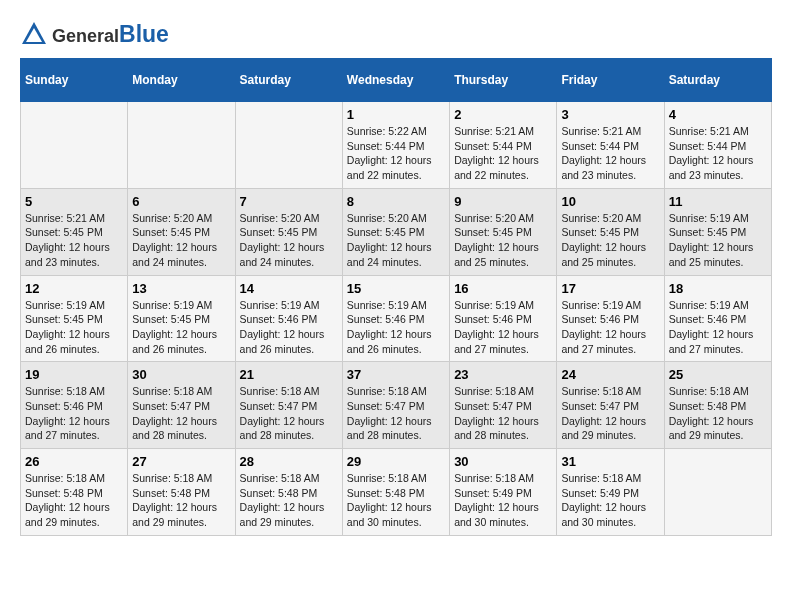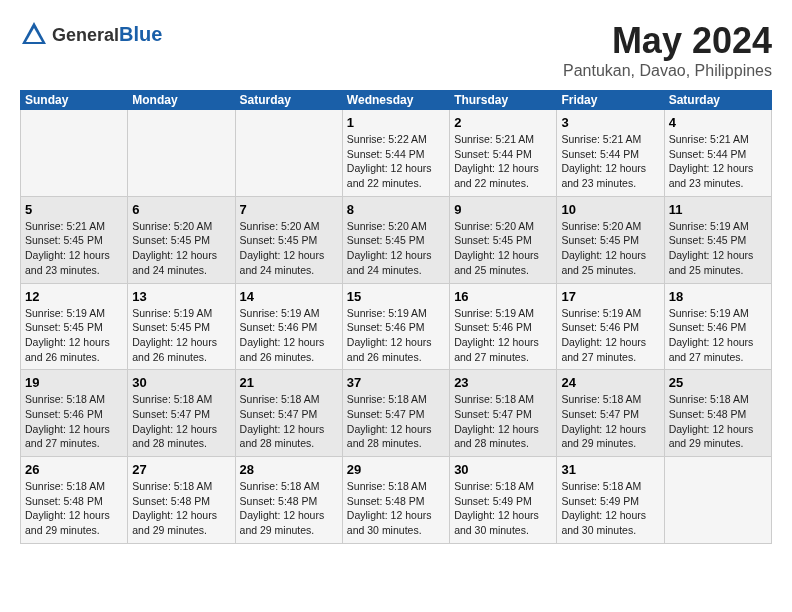--- a/index.html
+++ b/index.html
@@ -21,21 +21,21 @@
       align-items: center;
       gap: 4px;
     }
     .logo-text-general {
       font-size: 18px;
       font-weight: bold;
       color: #333;
       margin-top: 48px;
     }
     .logo-text-blue {
-      font-size: 20px;
+      font-size: 23px;
       font-weight: bold;
       color: #1a5fa8;
     }
     .logo-icon {
       width: 28px;
       height: 28px;
     }
     .title-area {
       text-align: right;
     }
@@ -51,21 +51,21 @@
     table {
       width: 100%;
       border-collapse: collapse;
       font-size: 11px;
     }
     thead tr {
       background-color: #1a5fa8;
       color: #fff;
     }
     thead th {
-      padding: 2px 4px;
+      padding: 14px 4px;
       text-align: left;
       font-weight: bold;
       font-size: 12px;
       border: 1px solid #1a5fa8;
     }
     tbody tr {
       vertical-align: top;
     }
     tbody tr:nth-child(odd) {
       background-color: #f5f5f5;
@@ -98,24 +98,20 @@
 <div class="header-area">
   <div class="logo">
     <svg class="logo-icon" viewBox="0 0 28 28">
       <polygon points="14,2 26,24 2,24" fill="#1a5fa8"></polygon>
       <polygon points="14,8 22,22 6,22" fill="#fff"></polygon>
     </svg>
     <div>
       <span class="logo-text-general">General</span><span class="logo-text-blue">Blue</span>
     </div>
   </div>
-  <div class="title-area">
-    <div class="main-title">May 2024</div>
-    <div class="subtitle">Pantukan, Davao, Philippines</div>
-  </div>
 </div>
 
 <table>
   <thead>
     <tr>
     <th>Sunday</th>
         <th>Monday</th>
         <th>Saturday</th>
         <th>Wednesday</th>
         <th>Thursday</th>

